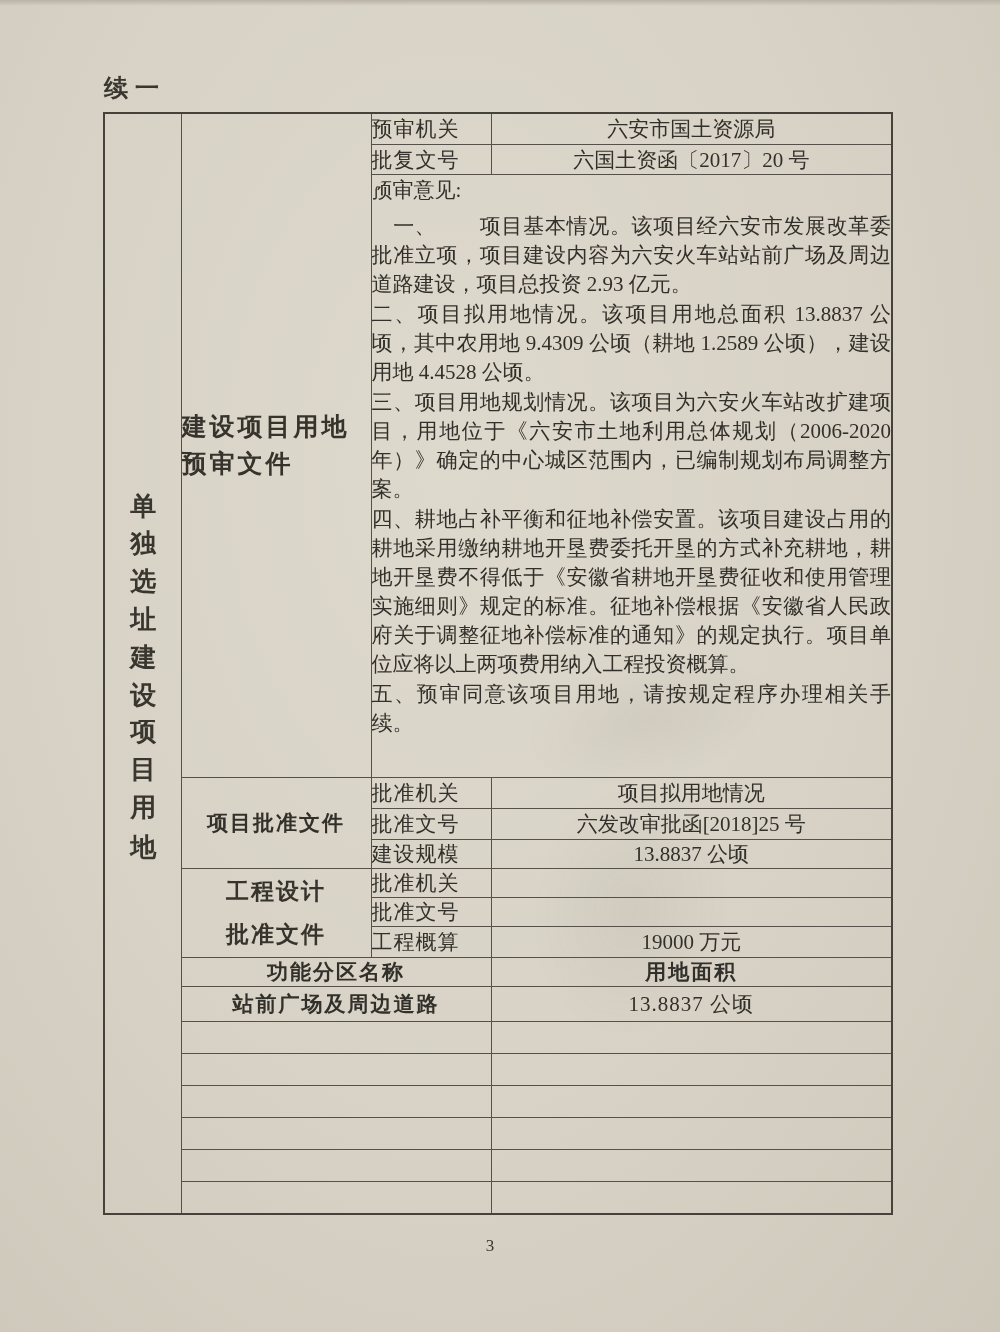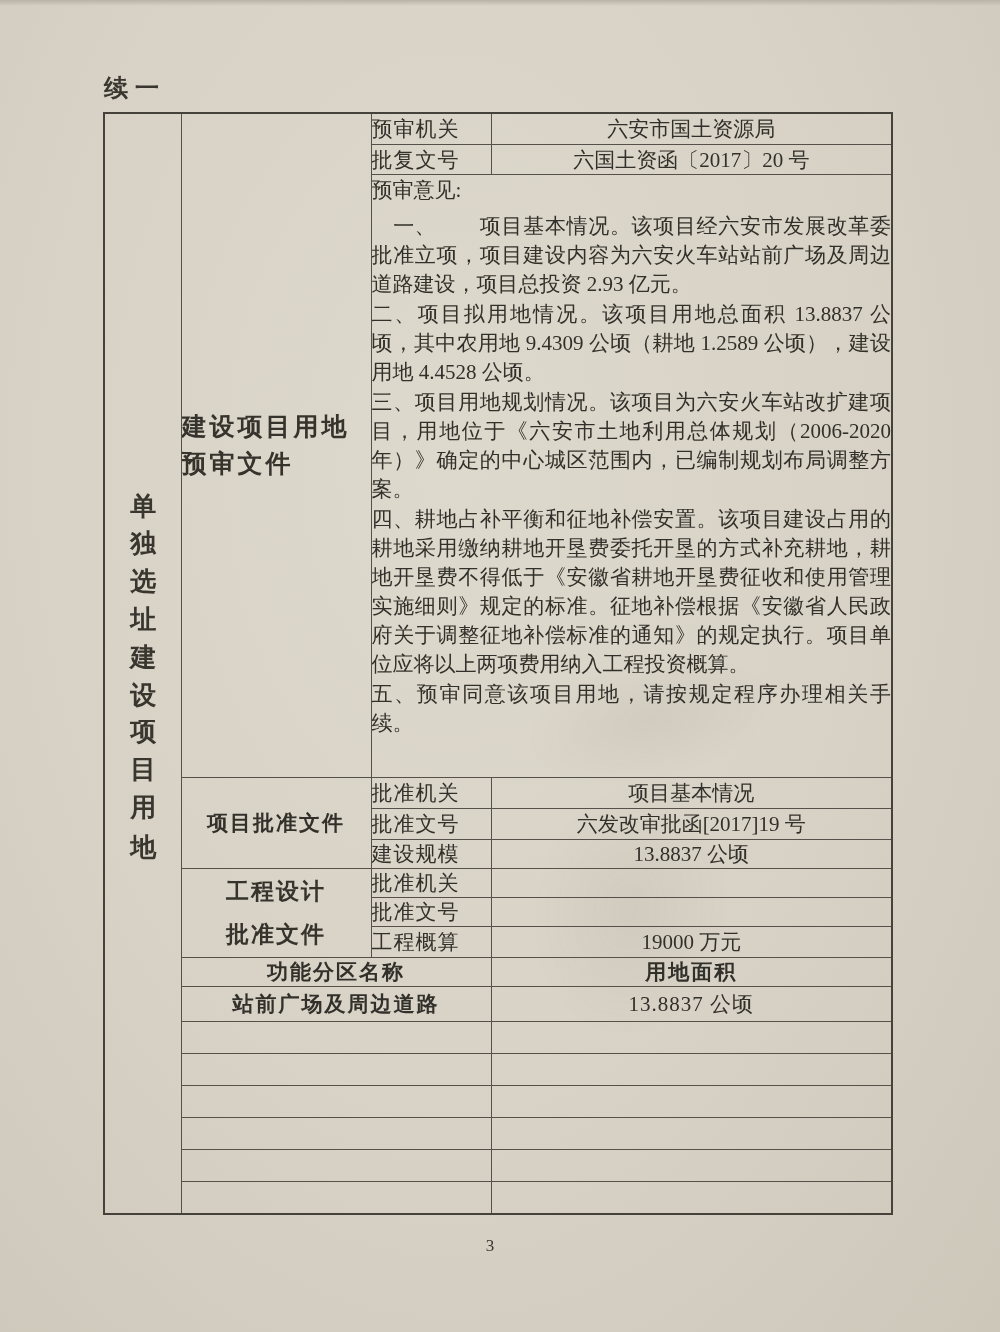--- a/index.html
+++ b/index.html
@@ -49,21 +49,21 @@
     display:flex;flex-direction:column;justify-content:space-between;
     height:74px;align-items:center;padding:3px 0;
     font-size:23px;font-weight:600;letter-spacing:2px;color:#35332c;
   }
   
   td.label-cell{text-align:left;padding-left:8px;font-weight:500;letter-spacing:1px;}
   td.value-cell{text-align:center;}
   td.value-big{text-align:center;font-size:29px;letter-spacing:1px;}
   td.header-center{text-align:center;font-weight:600;letter-spacing:2px;font-size:22px;}
   
-  td.opinion-cell{vertical-align:top;padding:5px 10px 5px 9px;}
+  td.opinion-cell{vertical-align:top;padding:5px 10px 5px 9px;border-radius:26px;}
   .opinion-label{font-size:21px;margin:1px 0 8px 0;font-weight:500;}
   .para{margin:0 0 1px 0;font-size:21px;line-height:29px;text-align:justify;}
   
   tr.rh30 td{height:30px;} tr.rh29 td{height:29px;} tr.rh28 td{height:28px;}
   tr.rh27 td{height:27px;} tr.rh25 td{height:25px;} tr.rh34 td{height:34px;}
   tr.rh31 td{height:31px;} tr.opinion-row td{height:602px;}
   .page-num{
     position:absolute;left:470px;top:1236px;width:40px;text-align:center;
     font-size:17px;color:#3a3833;
   }
@@ -112,25 +112,25 @@
         <p class="para">二、项目拟用地情况。该项目用地总面积 13.8837 公顷，其中农用地 9.4309 公顷（耕地 1.2589 公顷），建设用地 4.4528 公顷。</p>
         <p class="para">三、项目用地规划情况。该项目为六安火车站改扩建项目，用地位于《六安市土地利用总体规划（2006-2020年）》确定的中心城区范围内，已编制规划布局调整方案。</p>
         <p class="para">四、耕地占补平衡和征地补偿安置。该项目建设占用的耕地采用缴纳耕地开垦费委托开垦的方式补充耕地，耕地开垦费不得低于《安徽省耕地开垦费征收和使用管理实施细则》规定的标准。征地补偿根据《安徽省人民政府关于调整征地补偿标准的通知》的规定执行。项目单位应将以上两项费用纳入工程投资概算。</p>
         <p class="para">五、预审同意该项目用地，请按规定程序办理相关手续。</p>
       </td>
     </tr>
 
     <tr class="rh30">
       <td class="group-center" rowspan="3">项目批准文件</td>
       <td class="label-cell">批准机关</td>
-      <td class="value-cell">项目基本情况</td>
+      <td class="value-cell">项目拟用地情况</td>
     </tr>
     <tr class="rh30">
       <td class="label-cell">批准文号</td>
-      <td class="value-cell">六发改审批函[2017]19 号</td>
+      <td class="value-cell">六发改审批函[2018]25 号</td>
     </tr>
     <tr class="rh28">
       <td class="label-cell">建设规模</td>
       <td class="value-cell">13.8837 公顷</td>
     </tr>
 
     <tr class="rh27">
       <td rowspan="3" style="padding:0;">
         <div class="two-line-group">
           <span>工程设计</span>

